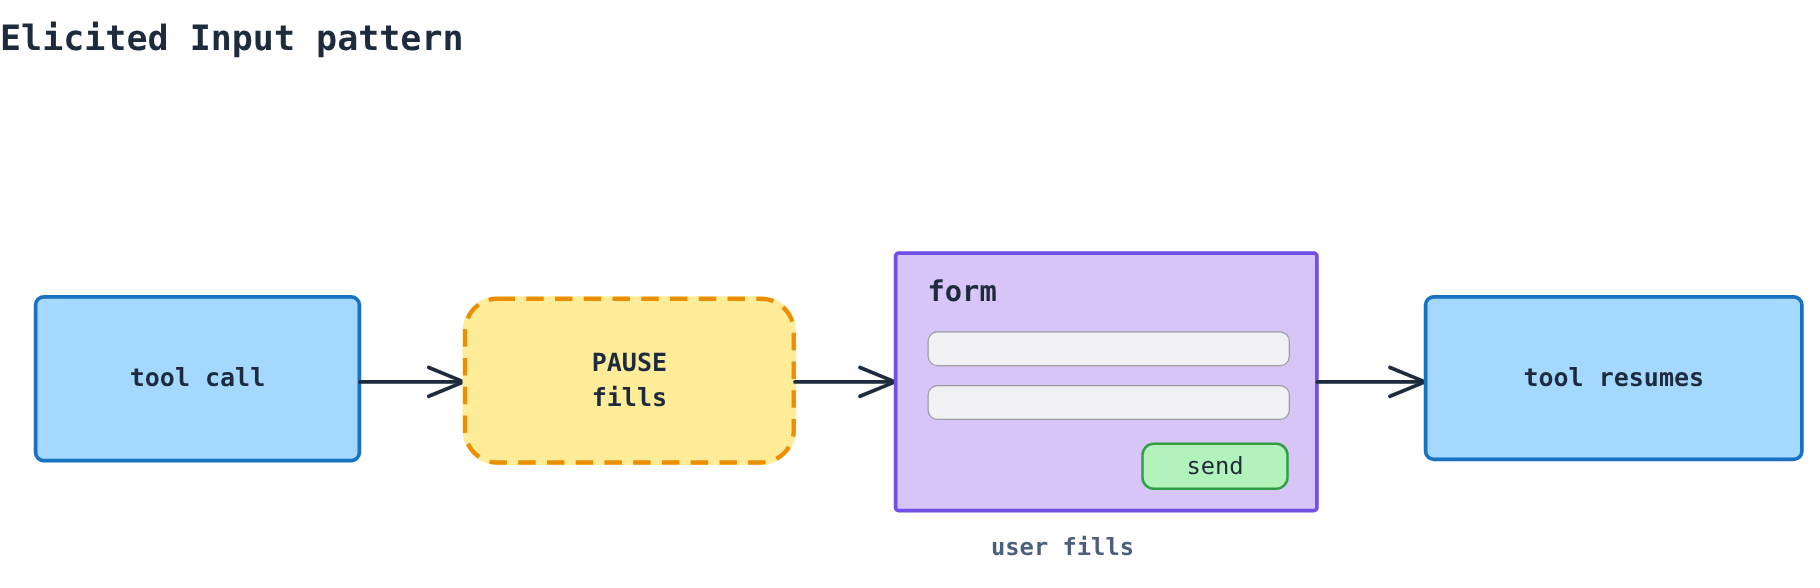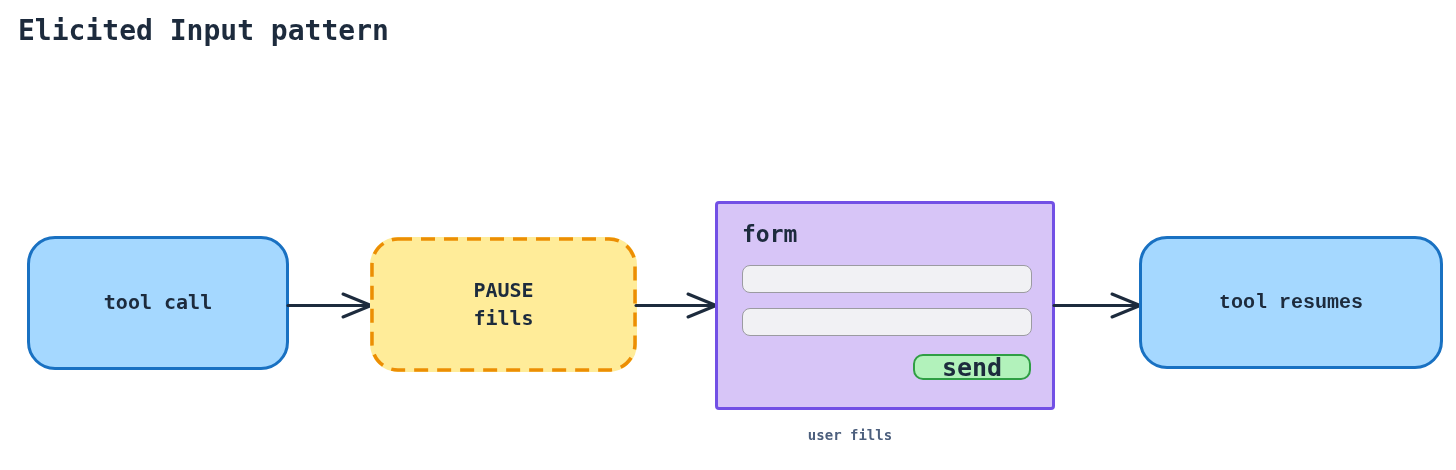--- a/index.html
+++ b/index.html
@@ -24,21 +24,21 @@
     position: relative;
     width: 1456px;
     height: 470px;
     background: var(--page-bg);
     font-family: "DejaVu Sans Mono", "Liberation Mono", monospace;
     color: var(--text-dark);
     overflow: hidden;
   }
   .diagram-title {
     position: absolute;
-    left: 18px;
+    left: 0;
     top: 14px;
     font-size: 28px;
     font-weight: 700;
     color: var(--text-dark);
     white-space: pre;
   }
   .node {
     position: absolute;
     display: flex;
     flex-direction: column;
@@ -46,24 +46,24 @@
     justify-content: center;
     text-align: center;
     font-size: 20px;
     font-weight: 700;
     line-height: 1.38;
     color: var(--text-dark);
   }
   .node-blue {
     background: var(--node-blue-fill);
     border: 3px solid var(--node-blue-stroke);
-    border-radius: 28px;
+    border-radius: 8px;
   }
   #node-tool-call   { left: 27px;   top: 236px; width: 262px; height: 134px; }
-  #node-tool-resumes{ left: 1139px; top: 236px; width: 304px; height: 133px; font-family: Liberation Mono, monospace; }
+  #node-tool-resumes{ left: 1139px; top: 236px; width: 304px; height: 133px; }
   #node-pause {
     left: 370px; top: 237px; width: 267px; height: 135px;
     background: var(--node-yellow-fill);
     border-radius: 28px;
   }
   .pause-border {
     position: absolute;
     inset: 0;
     width: 100%;
     height: 100%;
@@ -104,27 +104,27 @@
     color: var(--text-dark);
     outline: none;
   }
   #form-input-1 { top: 61px; }
   #form-input-2 { top: 104px; }
   .send-btn {
     position: absolute;
     left: 195px;
     top: 150px;
     width: 118px;
-    height: 26px;
+    height: 38px;
     background: var(--button-green-fill);
     border: 2px solid var(--button-green-stroke);
     border-radius: 10px;
     font-family: inherit;
-    font-size: 25px;
-    font-weight: 700;
+    font-size: 19px;
+    font-weight: 400;
     color: var(--text-dark);
     cursor: pointer;
     display: flex;
     align-items: center;
     justify-content: center;
   }
   .arrow {
     position: absolute;
     top: 283px;
     height: 45px;
@@ -138,21 +138,21 @@
     stroke-width: 3;
     stroke-linecap: round;
     fill: none;
   }
   .caption {
     position: absolute;
     left: 715px;
     top: 427px;
     width: 270px;
     text-align: center;
-    font-size: 14px;
+    font-size: 19px;
     font-weight: 700;
     color: var(--caption-color);
   }
 </style>
 </head>
 <body>
 
 <div class="canvas">
 
   <div class="diagram-title">Elicited Input pattern</div>

